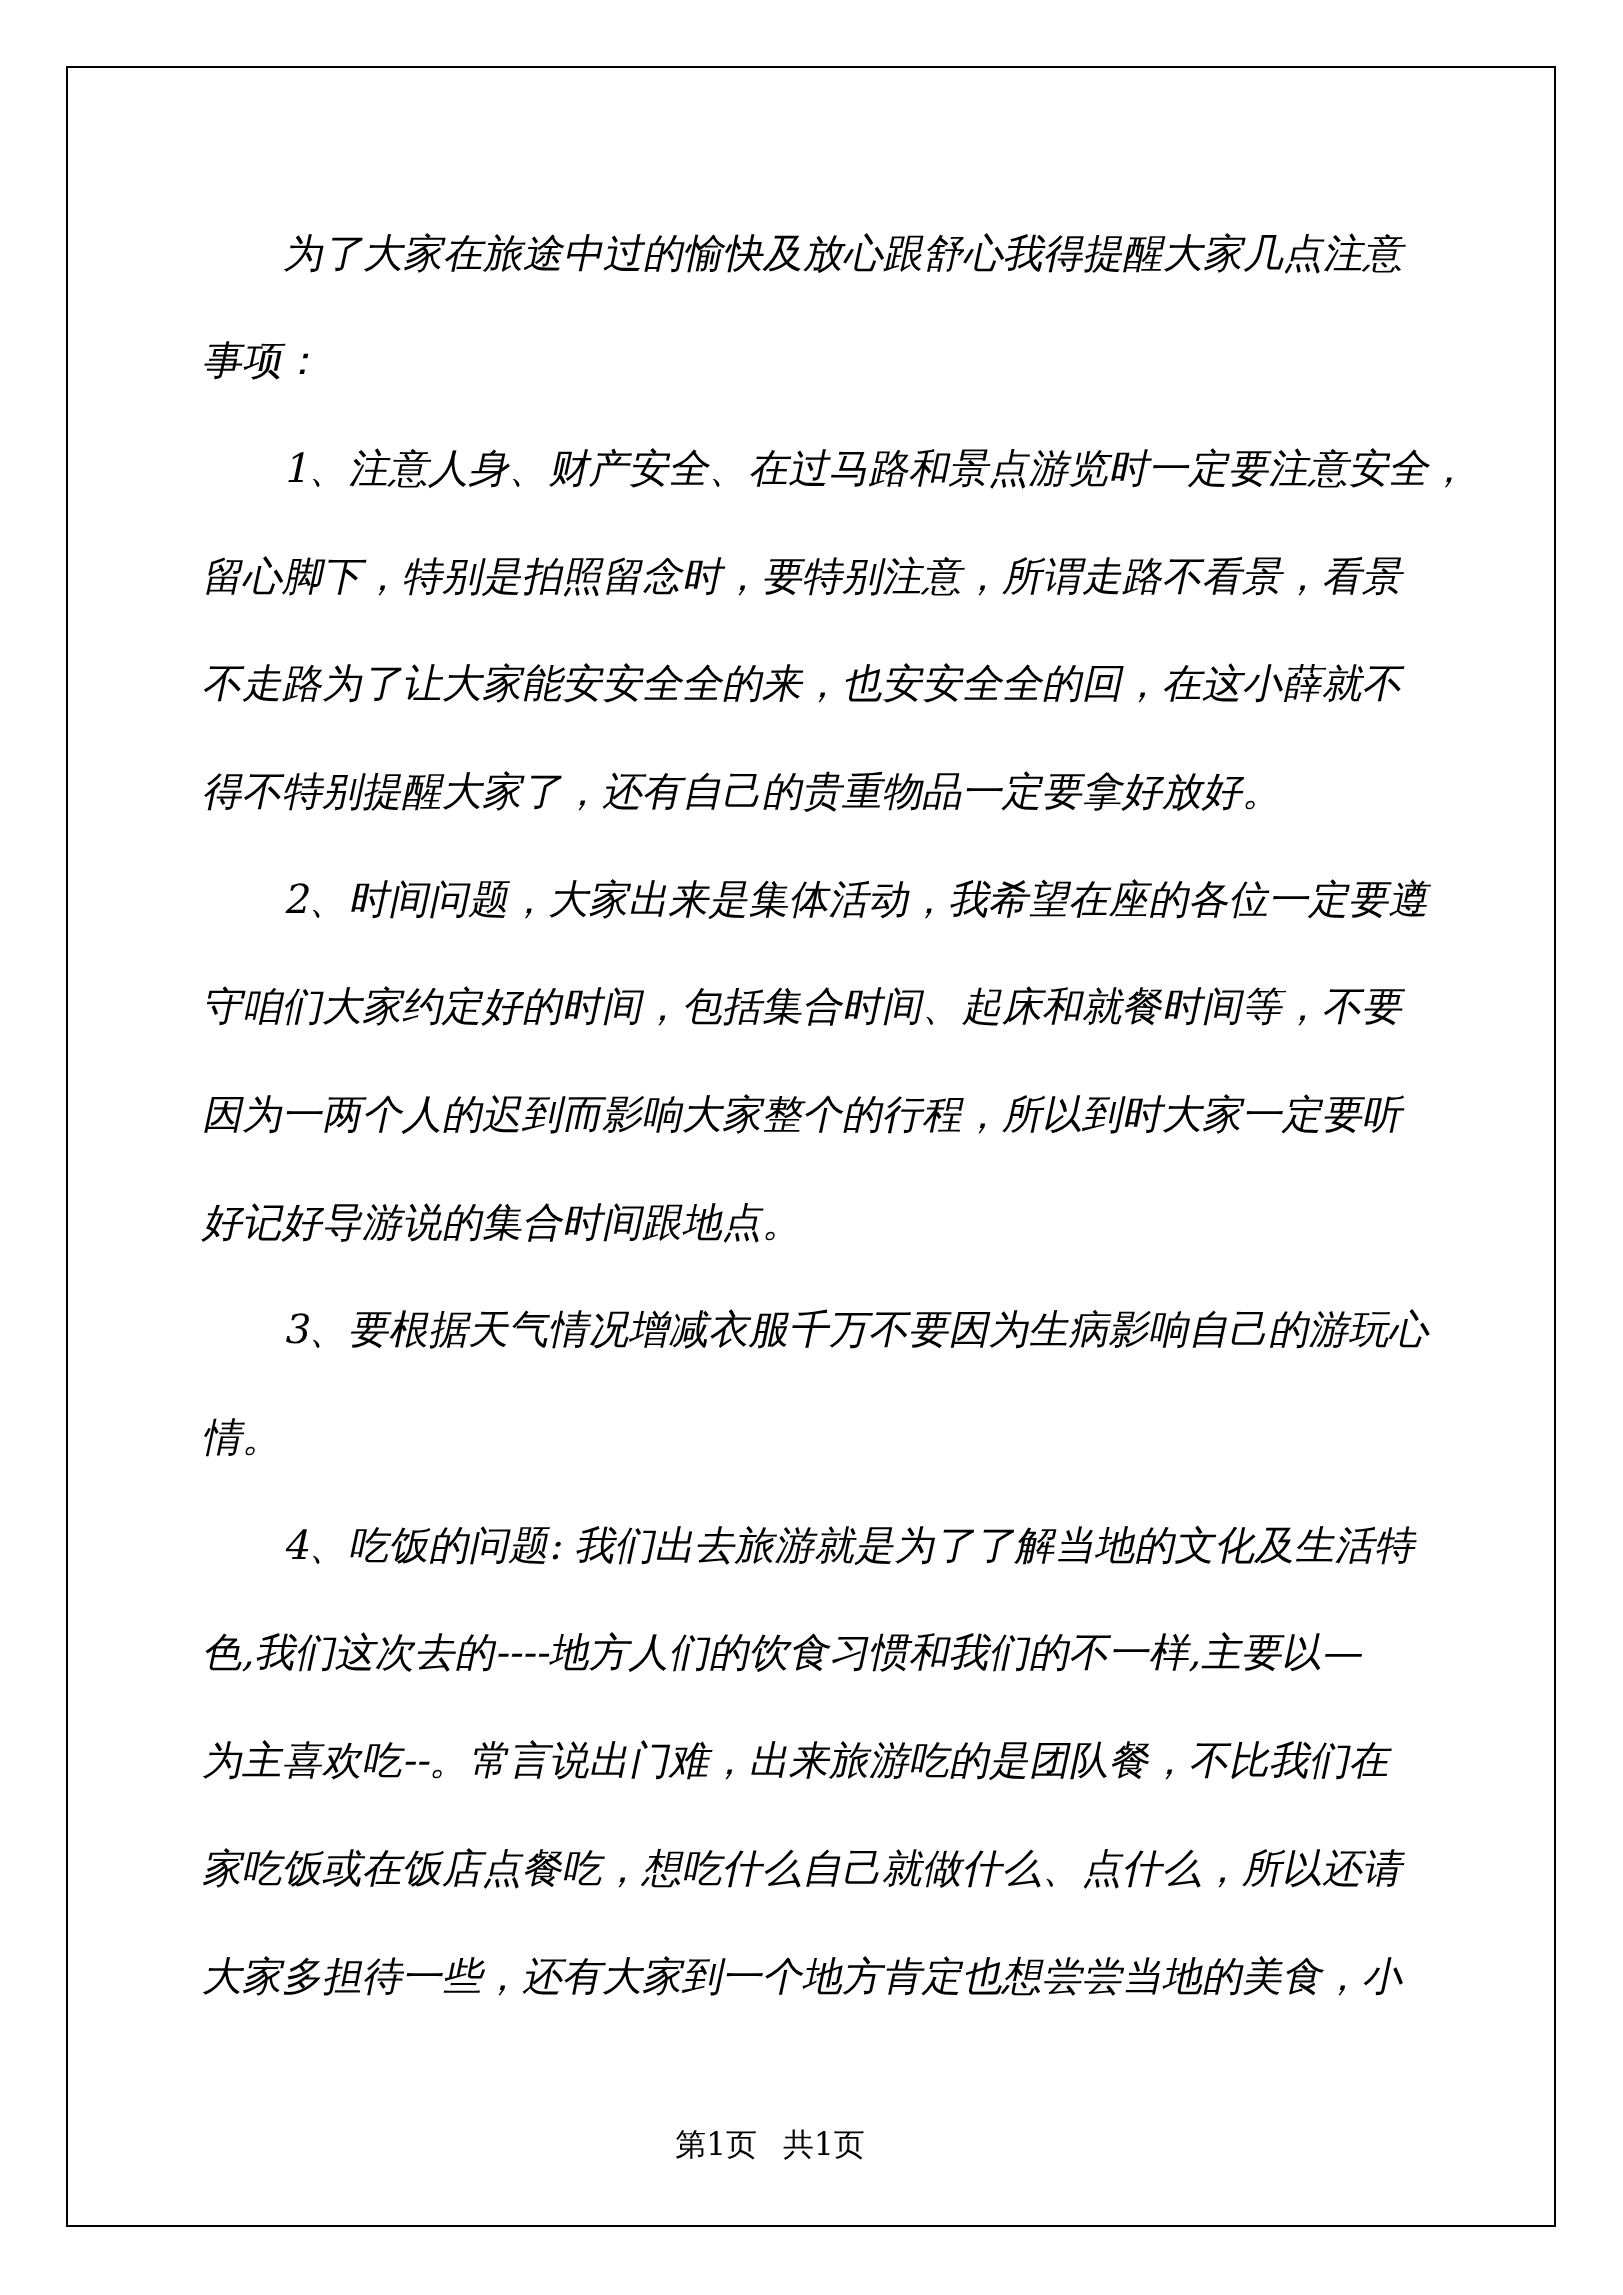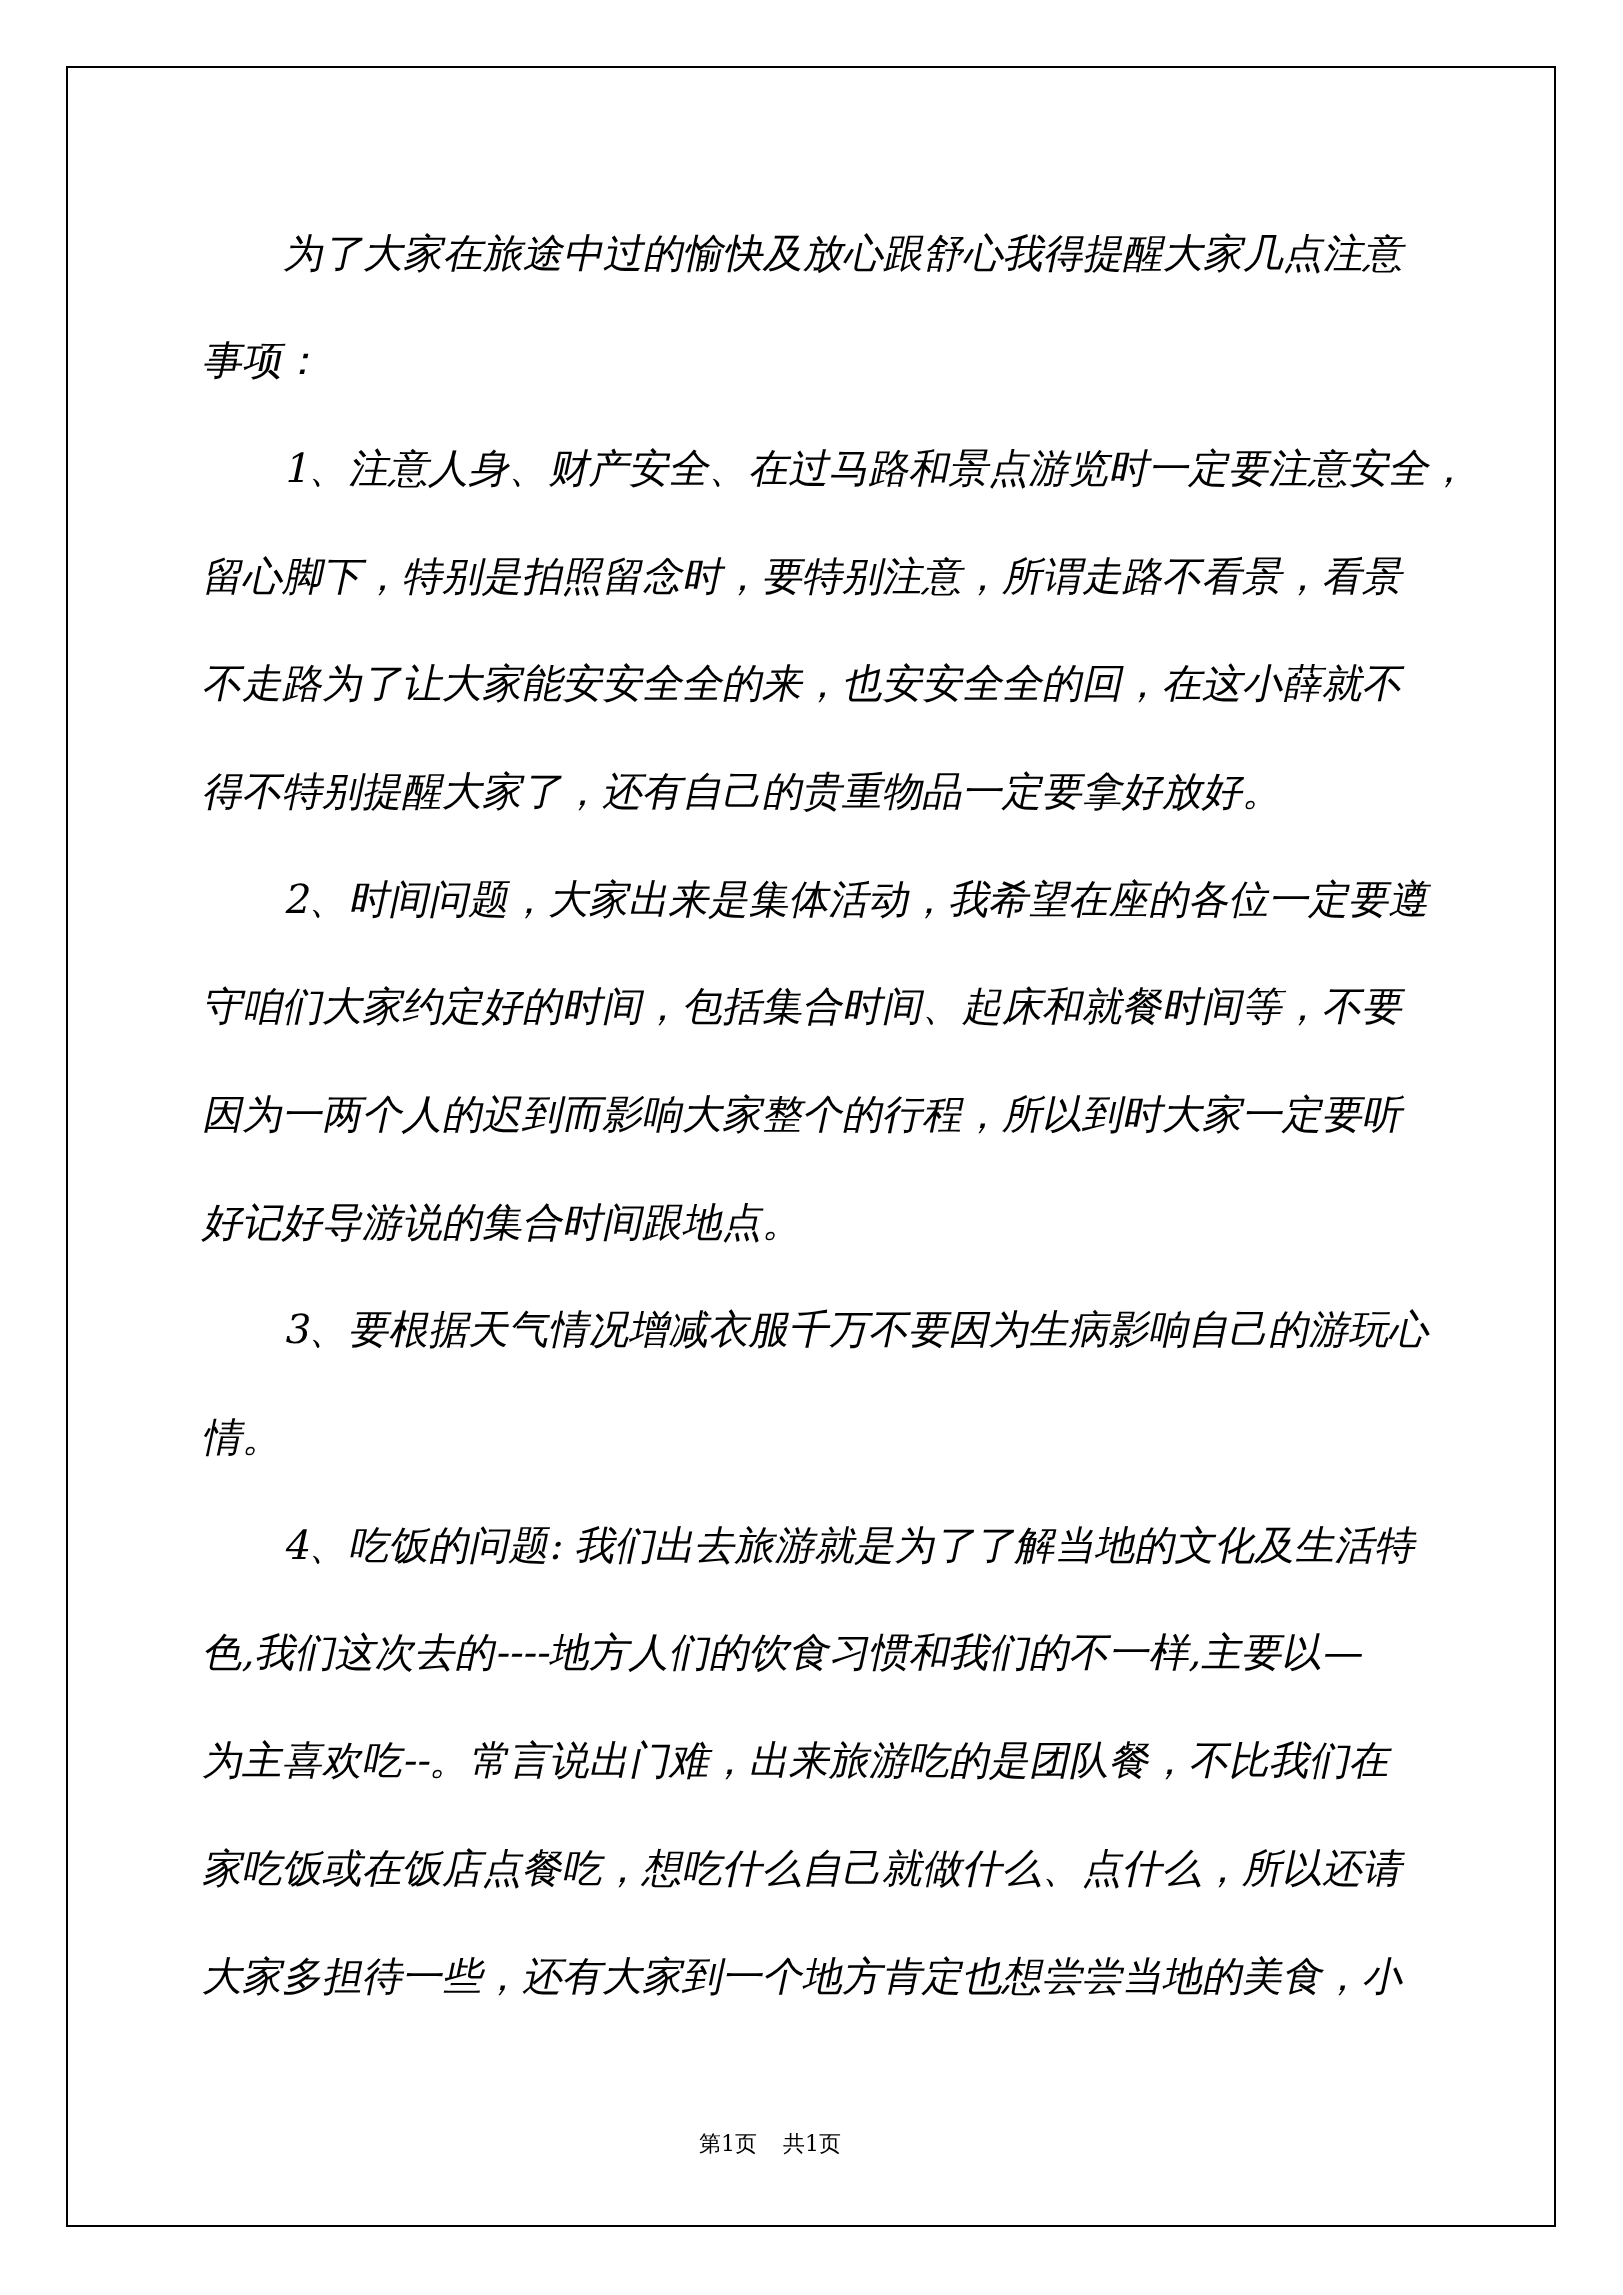--- a/index.html
+++ b/index.html
@@ -50,21 +50,21 @@
     transform-origin:0 100%;
   }
   .text-line.indent{
     left:281px;
   }
   .footer{
     position:absolute;
     top:2131px;
     left:770px;
     transform:translateX(-50%);
-    font-size:22px;
+    font-size:31px;
     line-height:26px;
     white-space:nowrap;
     color:var(--ink);
   }
   .footer .footer-total{
     margin-left:26px;
   }
 </style>
 </head>
 <body>

